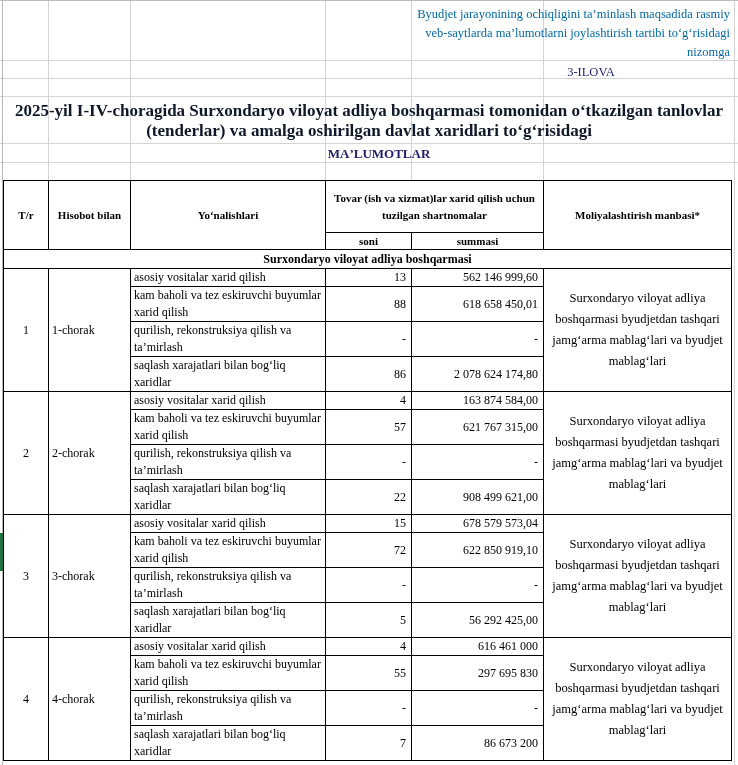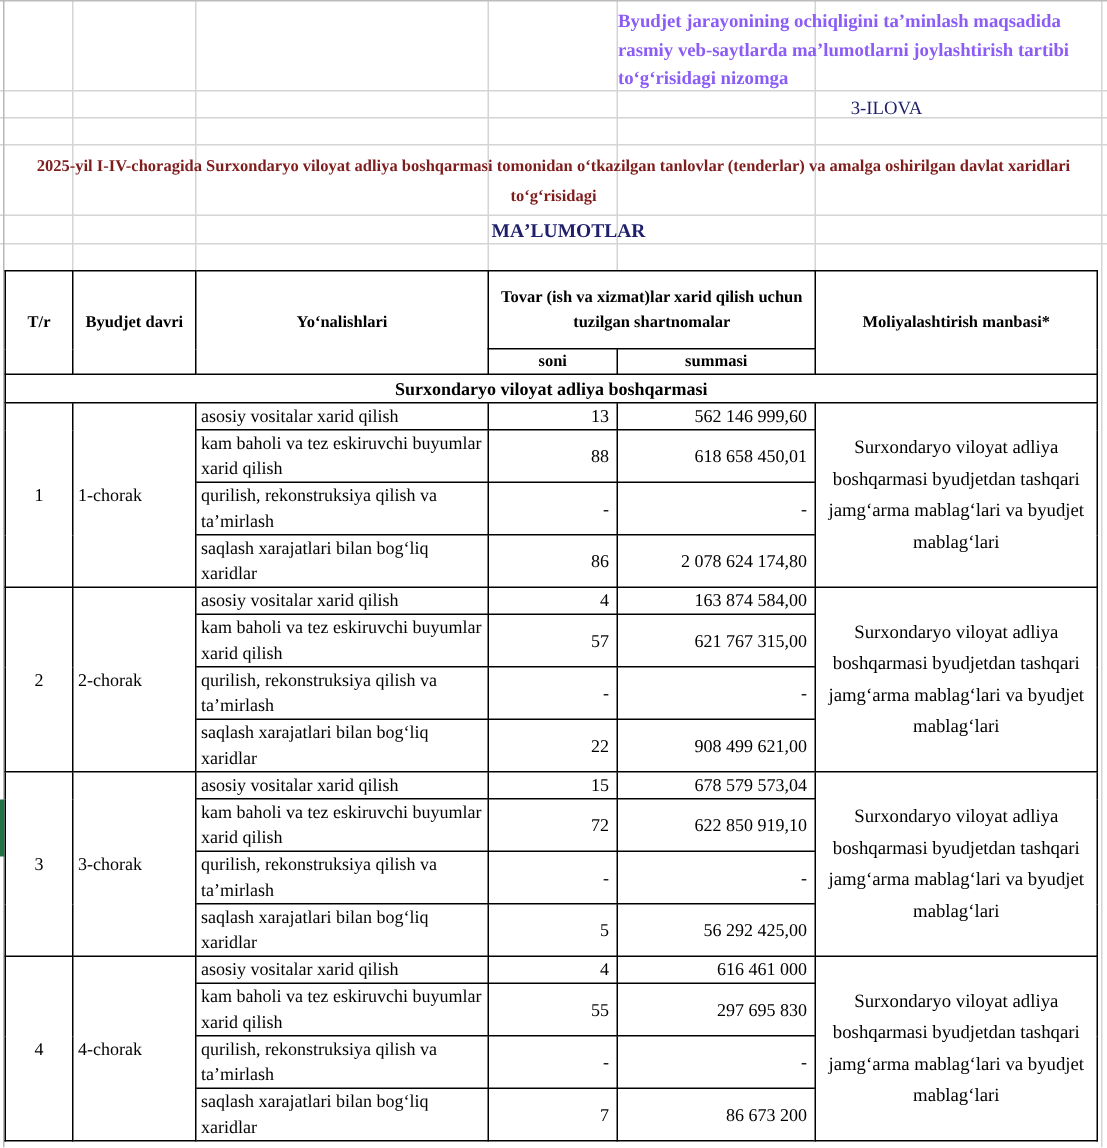--- a/index.html
+++ b/index.html
@@ -3,23 +3,23 @@
 <meta charset="utf-8">
 <style>
   html, body { margin: 0; padding: 0; background: #fff; }
   body { width: 738px; height: 765px; overflow: hidden; position: relative; font-family: "Liberation Serif", serif; color: #000; }
   .grid-bg { position: absolute; left: 0; top: 0; width: 738px; height: 765px; }
   .gl-v { position: absolute; top: 0; width: 1px; background: #d4d4d4; }
   .gl-h { position: absolute; left: 0; height: 1px; background: #d4d4d4; }
   .left-edge { position: absolute; left: 2px; top: 0; width: 1px; height: 765px; background: #b8b8b8; }
   .sel-marker { position: absolute; left: 0; top: 533px; width: 3px; height: 38px; background: #217346; }
 
-  .top-note { position: absolute; left: 412px; top: 5px; width: 318px; text-align: left; color: #8b5cf6; font-size: 12.5px; line-height: 19px; font-weight: bold; }
+  .top-note { position: absolute; left: 412px; top: 5px; width: 318px; text-align: right; color: #0369a1; font-size: 12.5px; line-height: 19px; }
   .ilova { position: absolute; left: 432px; top: 63px; width: 318px; text-align: center; color: #1f1f6b; font-size: 12.5px; line-height: 18px; }
-  .title { position: absolute; left: 6px; top: 101px; width: 726px; text-align: center; color: #7f1d1d; font-weight: bold; font-size: 11px; line-height: 20px; }
+  .title { position: absolute; left: 6px; top: 101px; width: 726px; text-align: center; color: #0f172a; font-weight: bold; font-size: 17px; line-height: 20px; }
   .subtitle { position: absolute; left: 16px; top: 145px; width: 726px; text-align: center; color: #1f1f6b; font-weight: bold; font-size: 13px; line-height: 18px; }
 
   table.main { position: absolute; left: 3px; top: 180px; width: 728px; border-collapse: collapse; table-layout: fixed; background: #fff; }
   table.main td, table.main th { border: 1px solid #000; padding: 0 3px; font-size: 12px; line-height: 17px; vertical-align: middle; overflow: hidden; }
   table.main th { font-weight: bold; text-align: center; font-size: 11px; }
   .hdr-top { height: 52px; }
   .hdr-sub { height: 16px; line-height: 16px !important; }
   .org-row td { height: 18px; font-weight: bold; text-align: center; font-size: 12.5px; line-height: 17px; }
   .c-num { text-align: center; }
   .c-period { text-align: left; margin-top: 48px; }
@@ -59,21 +59,21 @@
     <col style="width:45px">
     <col style="width:82px">
     <col style="width:195px">
     <col style="width:86px">
     <col style="width:132px">
     <col style="width:188px">
   </colgroup>
   <thead>
     <tr class="hdr-top">
       <th rowspan="2">T/r</th>
-      <th rowspan="2">Byudjet davri</th>
+      <th rowspan="2">Hisobot bilan</th>
       <th rowspan="2">Yoʻnalishlari</th>
       <th colspan="2">Tovar (ish va xizmat)lar xarid qilish uchun tuzilgan shartnomalar</th>
       <th rowspan="2">Moliyalashtirish manbasi*</th>
     </tr>
     <tr>
       <th class="hdr-sub">soni</th>
       <th class="hdr-sub">summasi</th>
     </tr>
   </thead>
   <tbody id="tbody">

